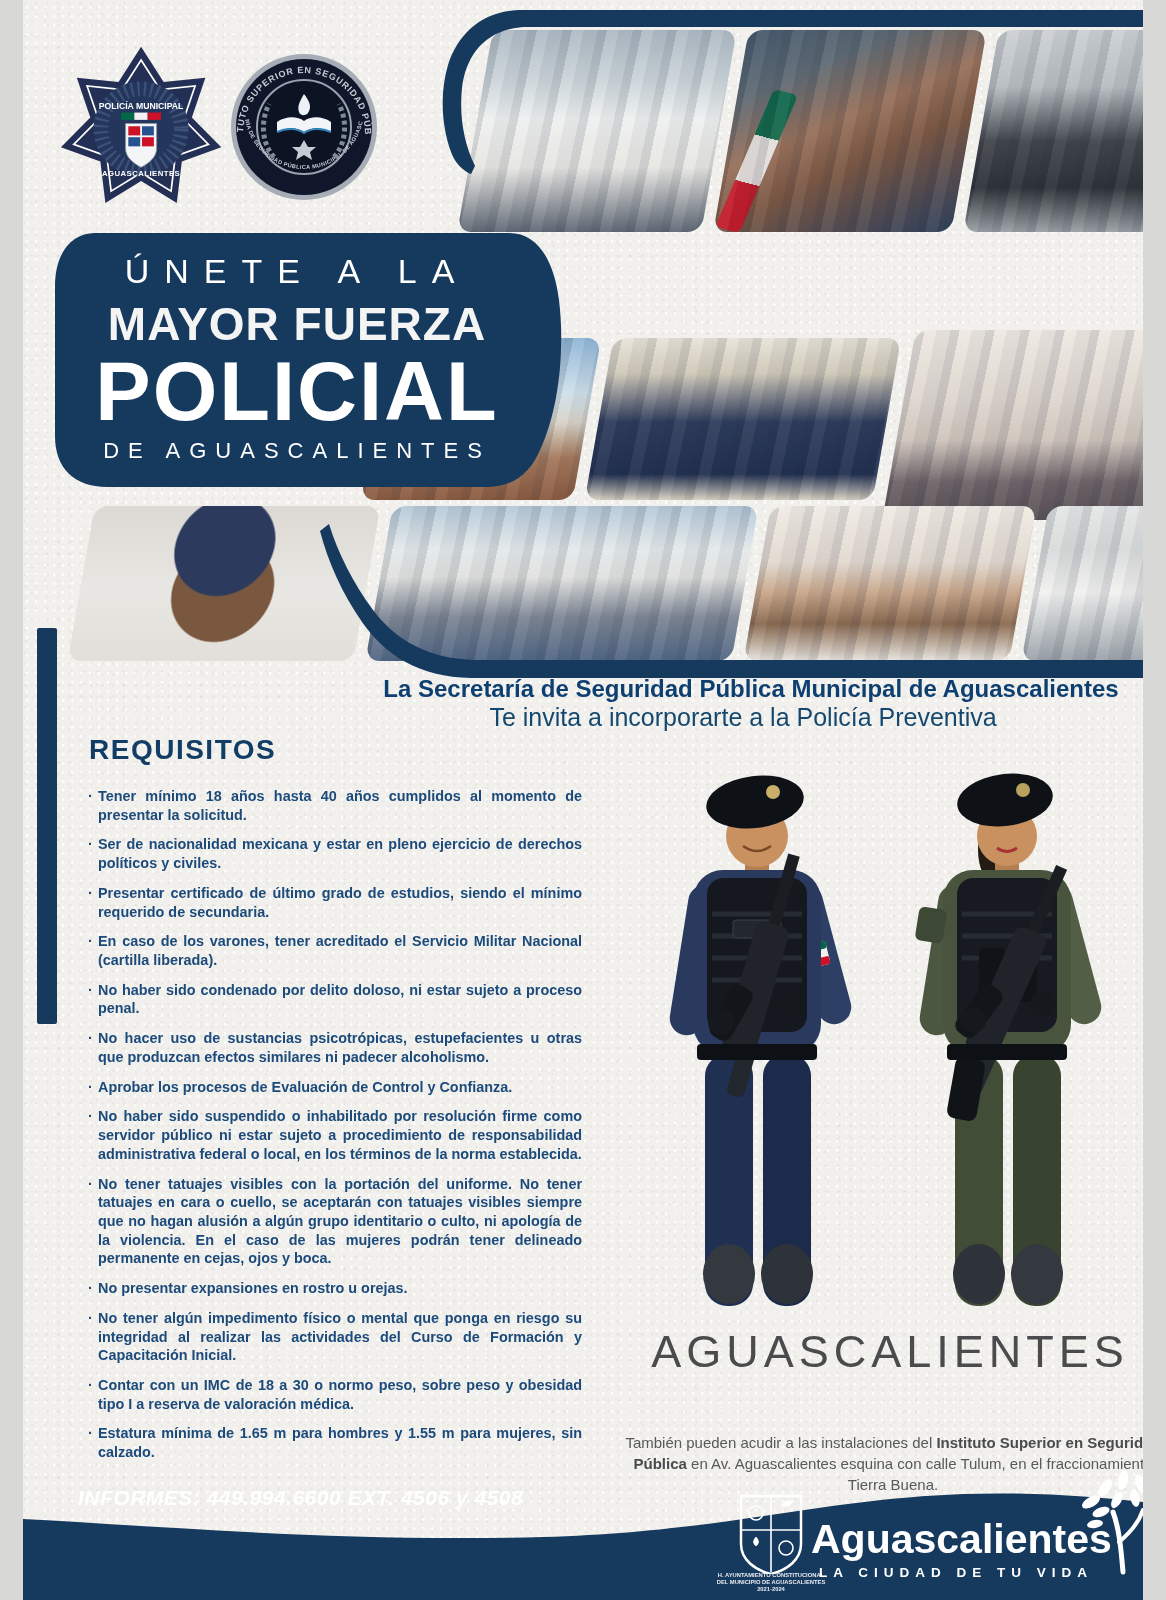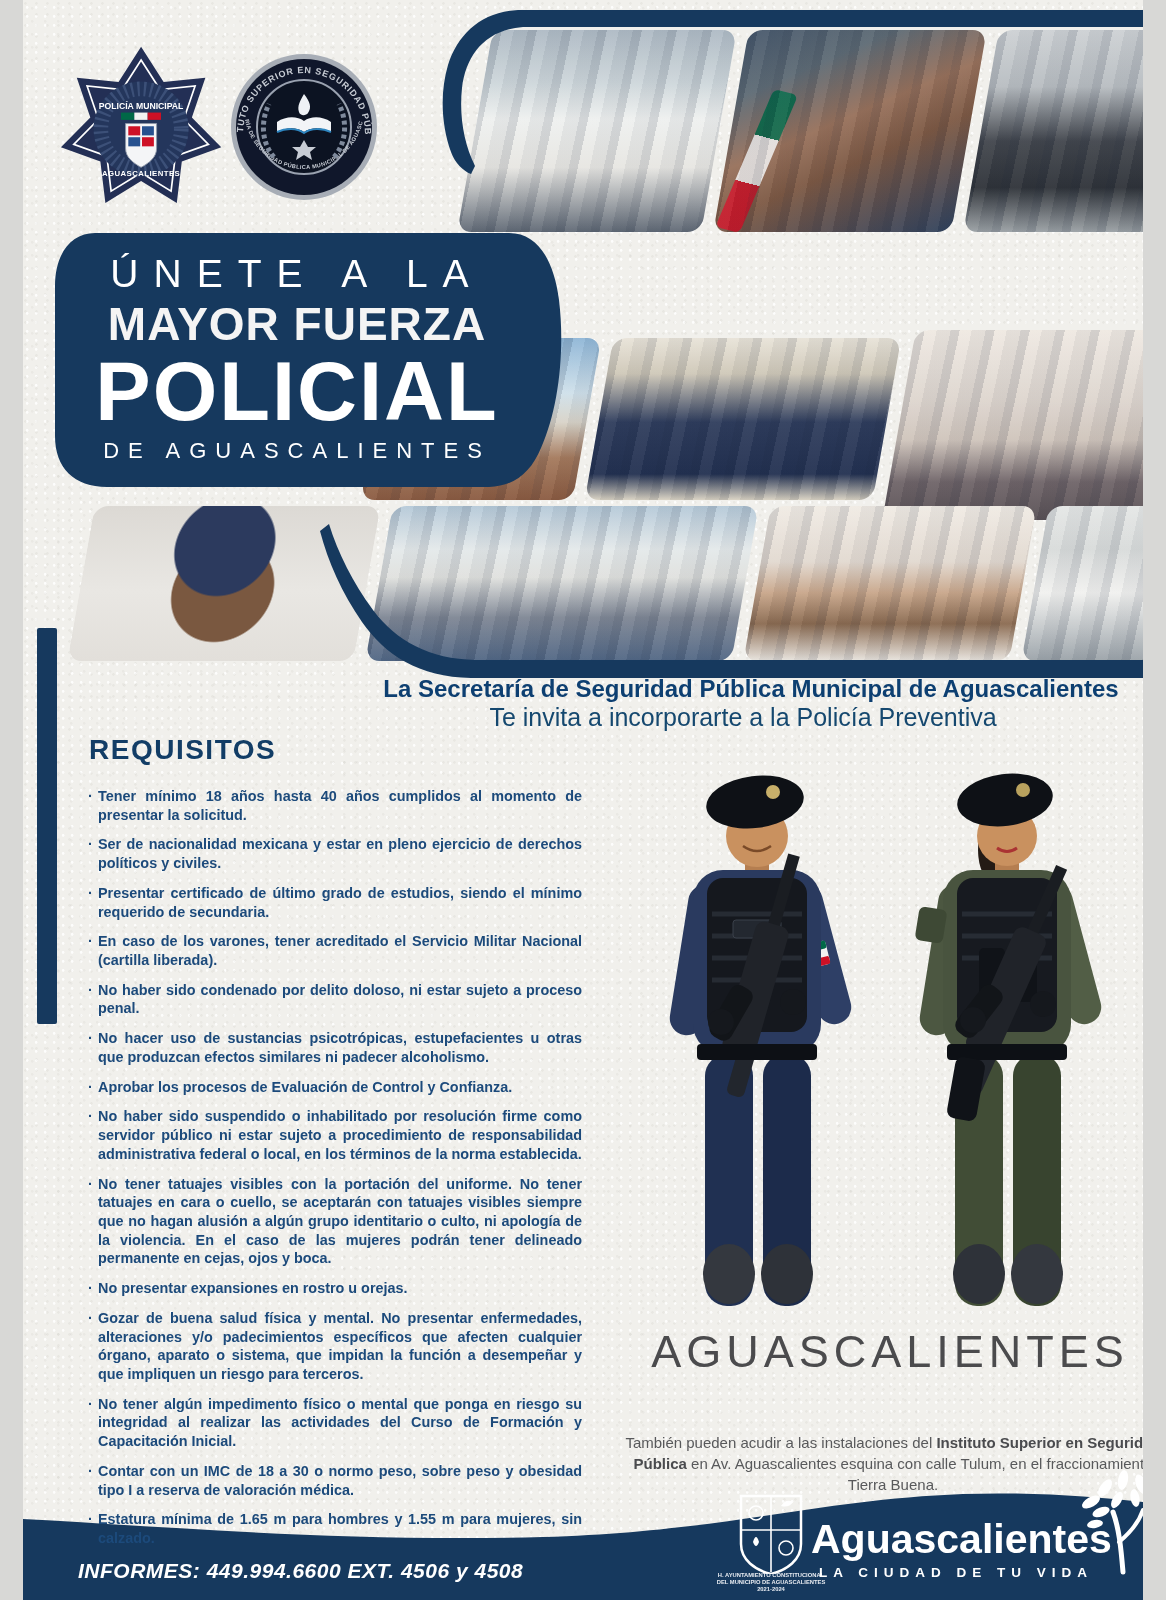--- a/index.html
+++ b/index.html
@@ -13,39 +13,39 @@
       #f1f0ec;
     background-size:11px 11px,13px 13px,9px 9px;
   }
   .abs{position:absolute;}
   
   .tile{position:absolute;transform:skewX(-10deg);border-radius:14px;overflow:hidden;}
   .tile::after{content:"";position:absolute;inset:0;
     background:repeating-linear-gradient(92deg, rgba(21,32,54,0.13) 0 9px, rgba(255,255,255,0.05) 9px 21px, rgba(21,32,54,0.05) 21px 35px);}
   .tile.plain::after{background:none;}
   
-  .banner-l1{left:70px;top:252px;width:408px;text-align:center;color:#fff;font-size:39px;font-weight:300;letter-spacing:15px;}
+  .banner-l1{left:70px;top:252px;width:408px;text-align:center;color:#fff;font-size:34px;font-weight:300;letter-spacing:15px;}
   .banner-l2{left:58px;top:297px;width:432px;text-align:center;color:#f4f4f4;font-size:46px;font-weight:800;letter-spacing:1px;}
   .banner-l3{left:58px;top:344px;width:432px;text-align:center;color:#fff;font-size:83px;font-weight:900;letter-spacing:2px;}
   .banner-l4{left:62px;top:438px;width:424px;text-align:center;color:#fff;font-size:22px;font-weight:300;letter-spacing:9px;}
   
   .intro-title{left:290px;top:675px;width:876px;text-align:center;color:#0d3f71;font-size:24px;font-weight:800;}
   .intro-sub{left:290px;top:703px;width:860px;text-align:center;color:#15486f;font-size:25px;font-weight:400;}
   
   .req-heading{left:66px;top:734px;color:#123d66;font-size:28px;font-weight:900;letter-spacing:1.5px;}
   .req-list{left:57px;top:779px;width:494px;margin:8px;padding:0;list-style:none;}
   .req-list li{position:relative;margin:0 0 11px 0;padding-left:10px;color:#1c4a7b;font-size:14.4px;line-height:1.3;font-weight:700;text-align:justify;}
   .req-list li::before{content:"\00B7";position:absolute;left:0;top:0;font-weight:900;}
   
   .cta-gray{left:582px;top:1326px;width:570px;text-align:center;color:#4b4b4d;font-size:45px;font-weight:500;letter-spacing:5px;}
   .cta-blue{left:582px;top:1372px;width:570px;text-align:center;color:#17406c;font-size:42px;font-weight:900;letter-spacing:1px;}
   .also-par{left:592px;top:1432px;width:556px;text-align:center;color:#58595b;font-size:15px;line-height:1.4;font-weight:400;}
   .also-par b{color:#4a4b4e;}
   
-  .informes{left:55px;top:1559px;color:#fff;font-size:21px;font-weight:900;font-style:italic;letter-spacing:0.5px;}
+  .informes{left:55px;top:1486px;color:#fff;font-size:21px;font-weight:900;font-style:italic;letter-spacing:0.5px;}
   .brand{left:788px;top:1516px;color:#fff;font-size:41px;font-weight:800;letter-spacing:0px;}
   .tagline{left:796px;top:1565px;color:#fff;font-size:13.5px;font-weight:700;letter-spacing:6px;}
   .coat-cap{left:678px;top:1572px;width:140px;text-align:center;color:#e8ecf2;font-size:5.8px;font-weight:700;line-height:1.25;}
 </style>
 </head>
 <body>
 
 <div class="poster">
 
   <div class="tile" style="left:452px;top:30px;width:244px;height:202px;background:linear-gradient(180deg,#aebac4 0%,#cdd6da 26%,#eef0ef 44%,#e7e6e2 68%,#5f6874 100%);" aria-label="cadets-lineup-white-shirts"></div>
@@ -128,21 +128,20 @@
     <li>Tener mínimo 18 años hasta 40 años cumplidos al momento de presentar la solicitud.</li>
     <li>Ser de nacionalidad mexicana y estar en pleno ejercicio de derechos políticos y civiles.</li>
     <li>Presentar certificado de último grado de estudios, siendo el mínimo requerido de secundaria.</li>
     <li>En caso de los varones, tener acreditado el Servicio Militar Nacional (cartilla liberada).</li>
     <li>No haber sido condenado por delito doloso, ni estar sujeto a proceso penal.</li>
     <li>No hacer uso de sustancias psicotrópicas, estupefacientes u otras que produzcan efectos similares ni padecer alcoholismo.</li>
     <li>Aprobar los procesos de Evaluación de Control y Confianza.</li>
     <li>No haber sido suspendido o inhabilitado por resolución firme como servidor público ni estar sujeto a procedimiento de responsabilidad administrativa federal o local, en los términos de la norma establecida.</li>
     <li>No tener tatuajes visibles con la portación del uniforme. No tener tatuajes en cara o cuello, se aceptarán con tatuajes visibles siempre que no hagan alusión a algún grupo identitario o culto, ni apología de la violencia. En el caso de las mujeres podrán tener delineado permanente en cejas, ojos y boca.</li>
     <li>No presentar expansiones en rostro u orejas.</li>
-    <li>Gozar de buena salud física y mental. No presentar enfermedades, alteraciones y/o padecimientos específicos que afecten cualquier órgano, aparato o sistema, que impidan la función a desempeñar y que impliquen un riesgo para terceros.</li>
     <li>No tener algún impedimento físico o mental que ponga en riesgo su integridad al realizar las actividades del Curso de Formación y Capacitación Inicial.</li>
     <li>Contar con un IMC de 18 a 30 o normo peso, sobre peso y obesidad tipo I a reserva de valoración médica.</li>
     <li>Estatura mínima de 1.65 m para hombres y 1.55 m para mujeres, sin calzado.</li>
   </ul>
 
   <div class="abs cta-gray">AGUASCALIENTES</div>
 
   <svg class="abs" style="left:582px;top:752px;" width="570" height="585" viewBox="0 0 570 585" aria-label="two-police-officers-tactical-gear">
 
     <g>

